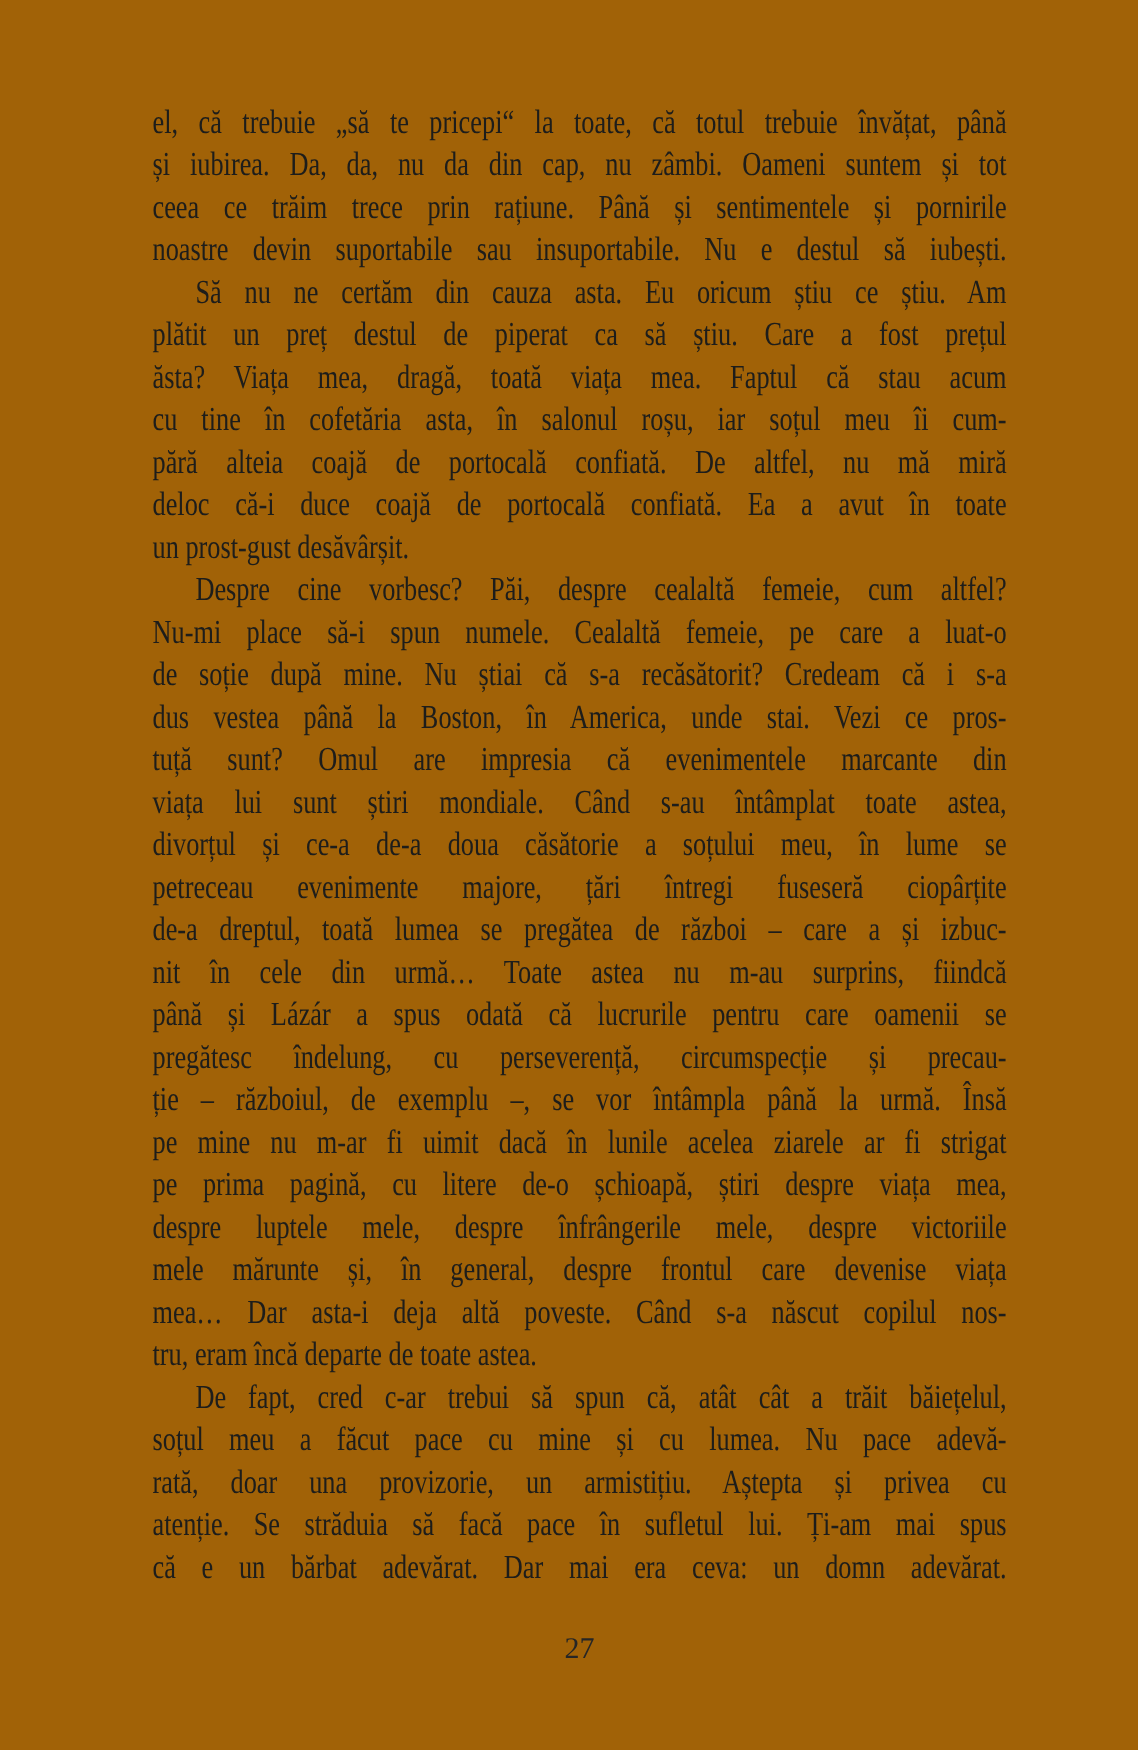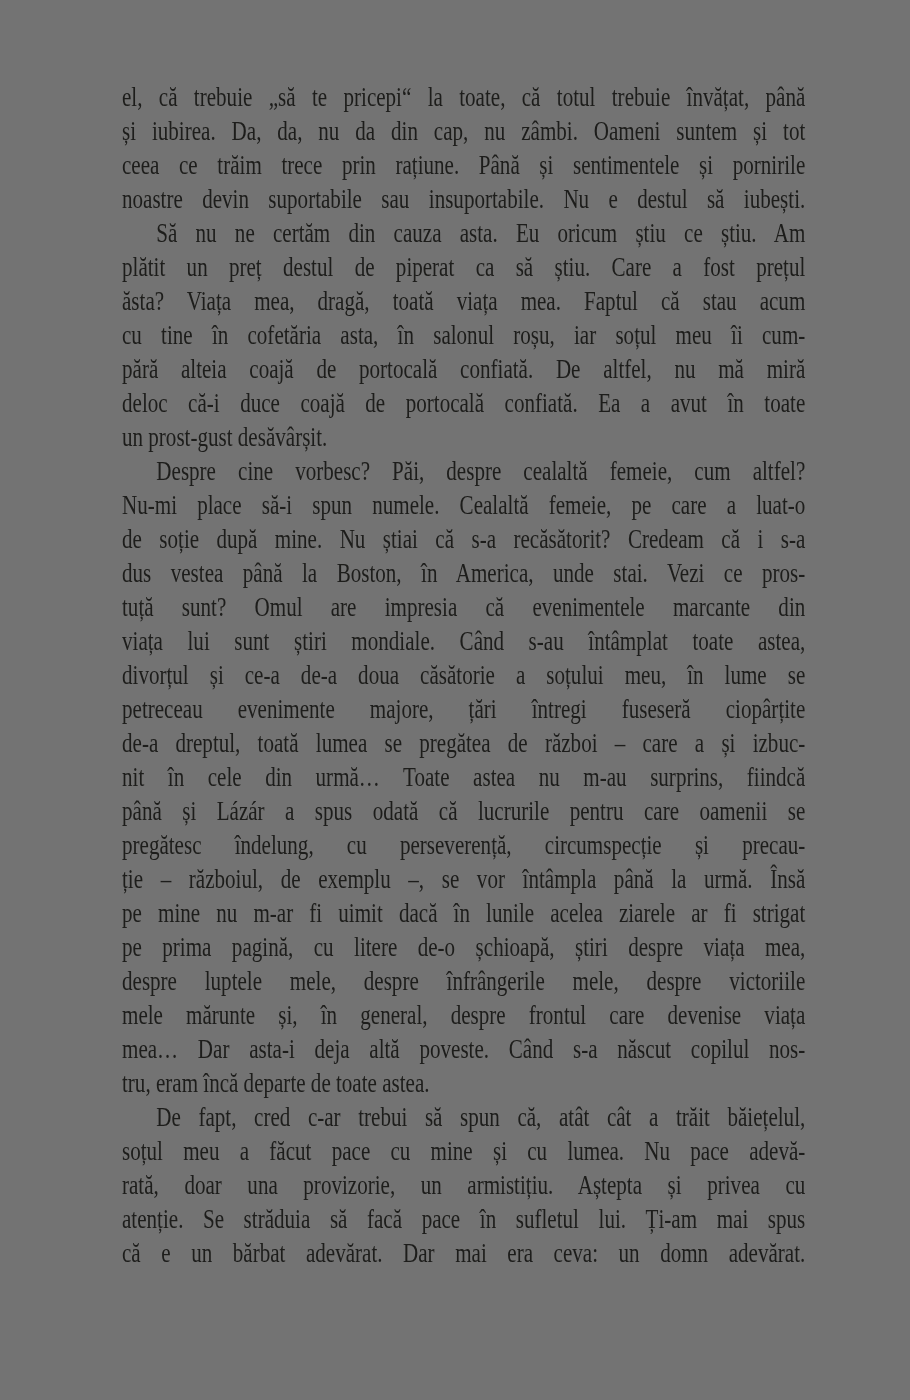--- a/index.html
+++ b/index.html
@@ -10,21 +10,21 @@
   body {
     width: 910px;
     height: 1400px;
     background: #ffffff;
     position: relative;
     overflow: hidden;
   }
   .book-page {
     position: absolute;
     inset: 0;
-    background: #737373;
+    background: #a16207;
   }
   
   .text-block {
     position: absolute;
     left: 122px;
     top: 80px;
     width: 876px;              
     transform: scaleX(0.78);
     transform-origin: top left;
     font-family: "Liberation Serif", serif;
@@ -99,13 +99,14 @@
         <div class="line para-end">tru, eram încă departe de toate astea.</div>
       </div>
       <div class="paragraph">
         <div class="line indent">De fapt, cred c-ar trebui să spun că, atât cât a trăit băiețelul,</div>
         <div class="line">soțul meu a făcut pace cu mine și cu lumea. Nu pace adevă-</div>
         <div class="line">rată, doar una provizorie, un armistițiu. Aștepta și privea cu</div>
         <div class="line">atenție. Se străduia să facă pace în sufletul lui. Ți-am mai spus</div>
         <div class="line">că e un bărbat adevărat. Dar mai era ceva: un domn adevărat.</div>
       </div>
     </main>
+  <footer class="folio">27</footer>
 </div>
 
 </body></html>

